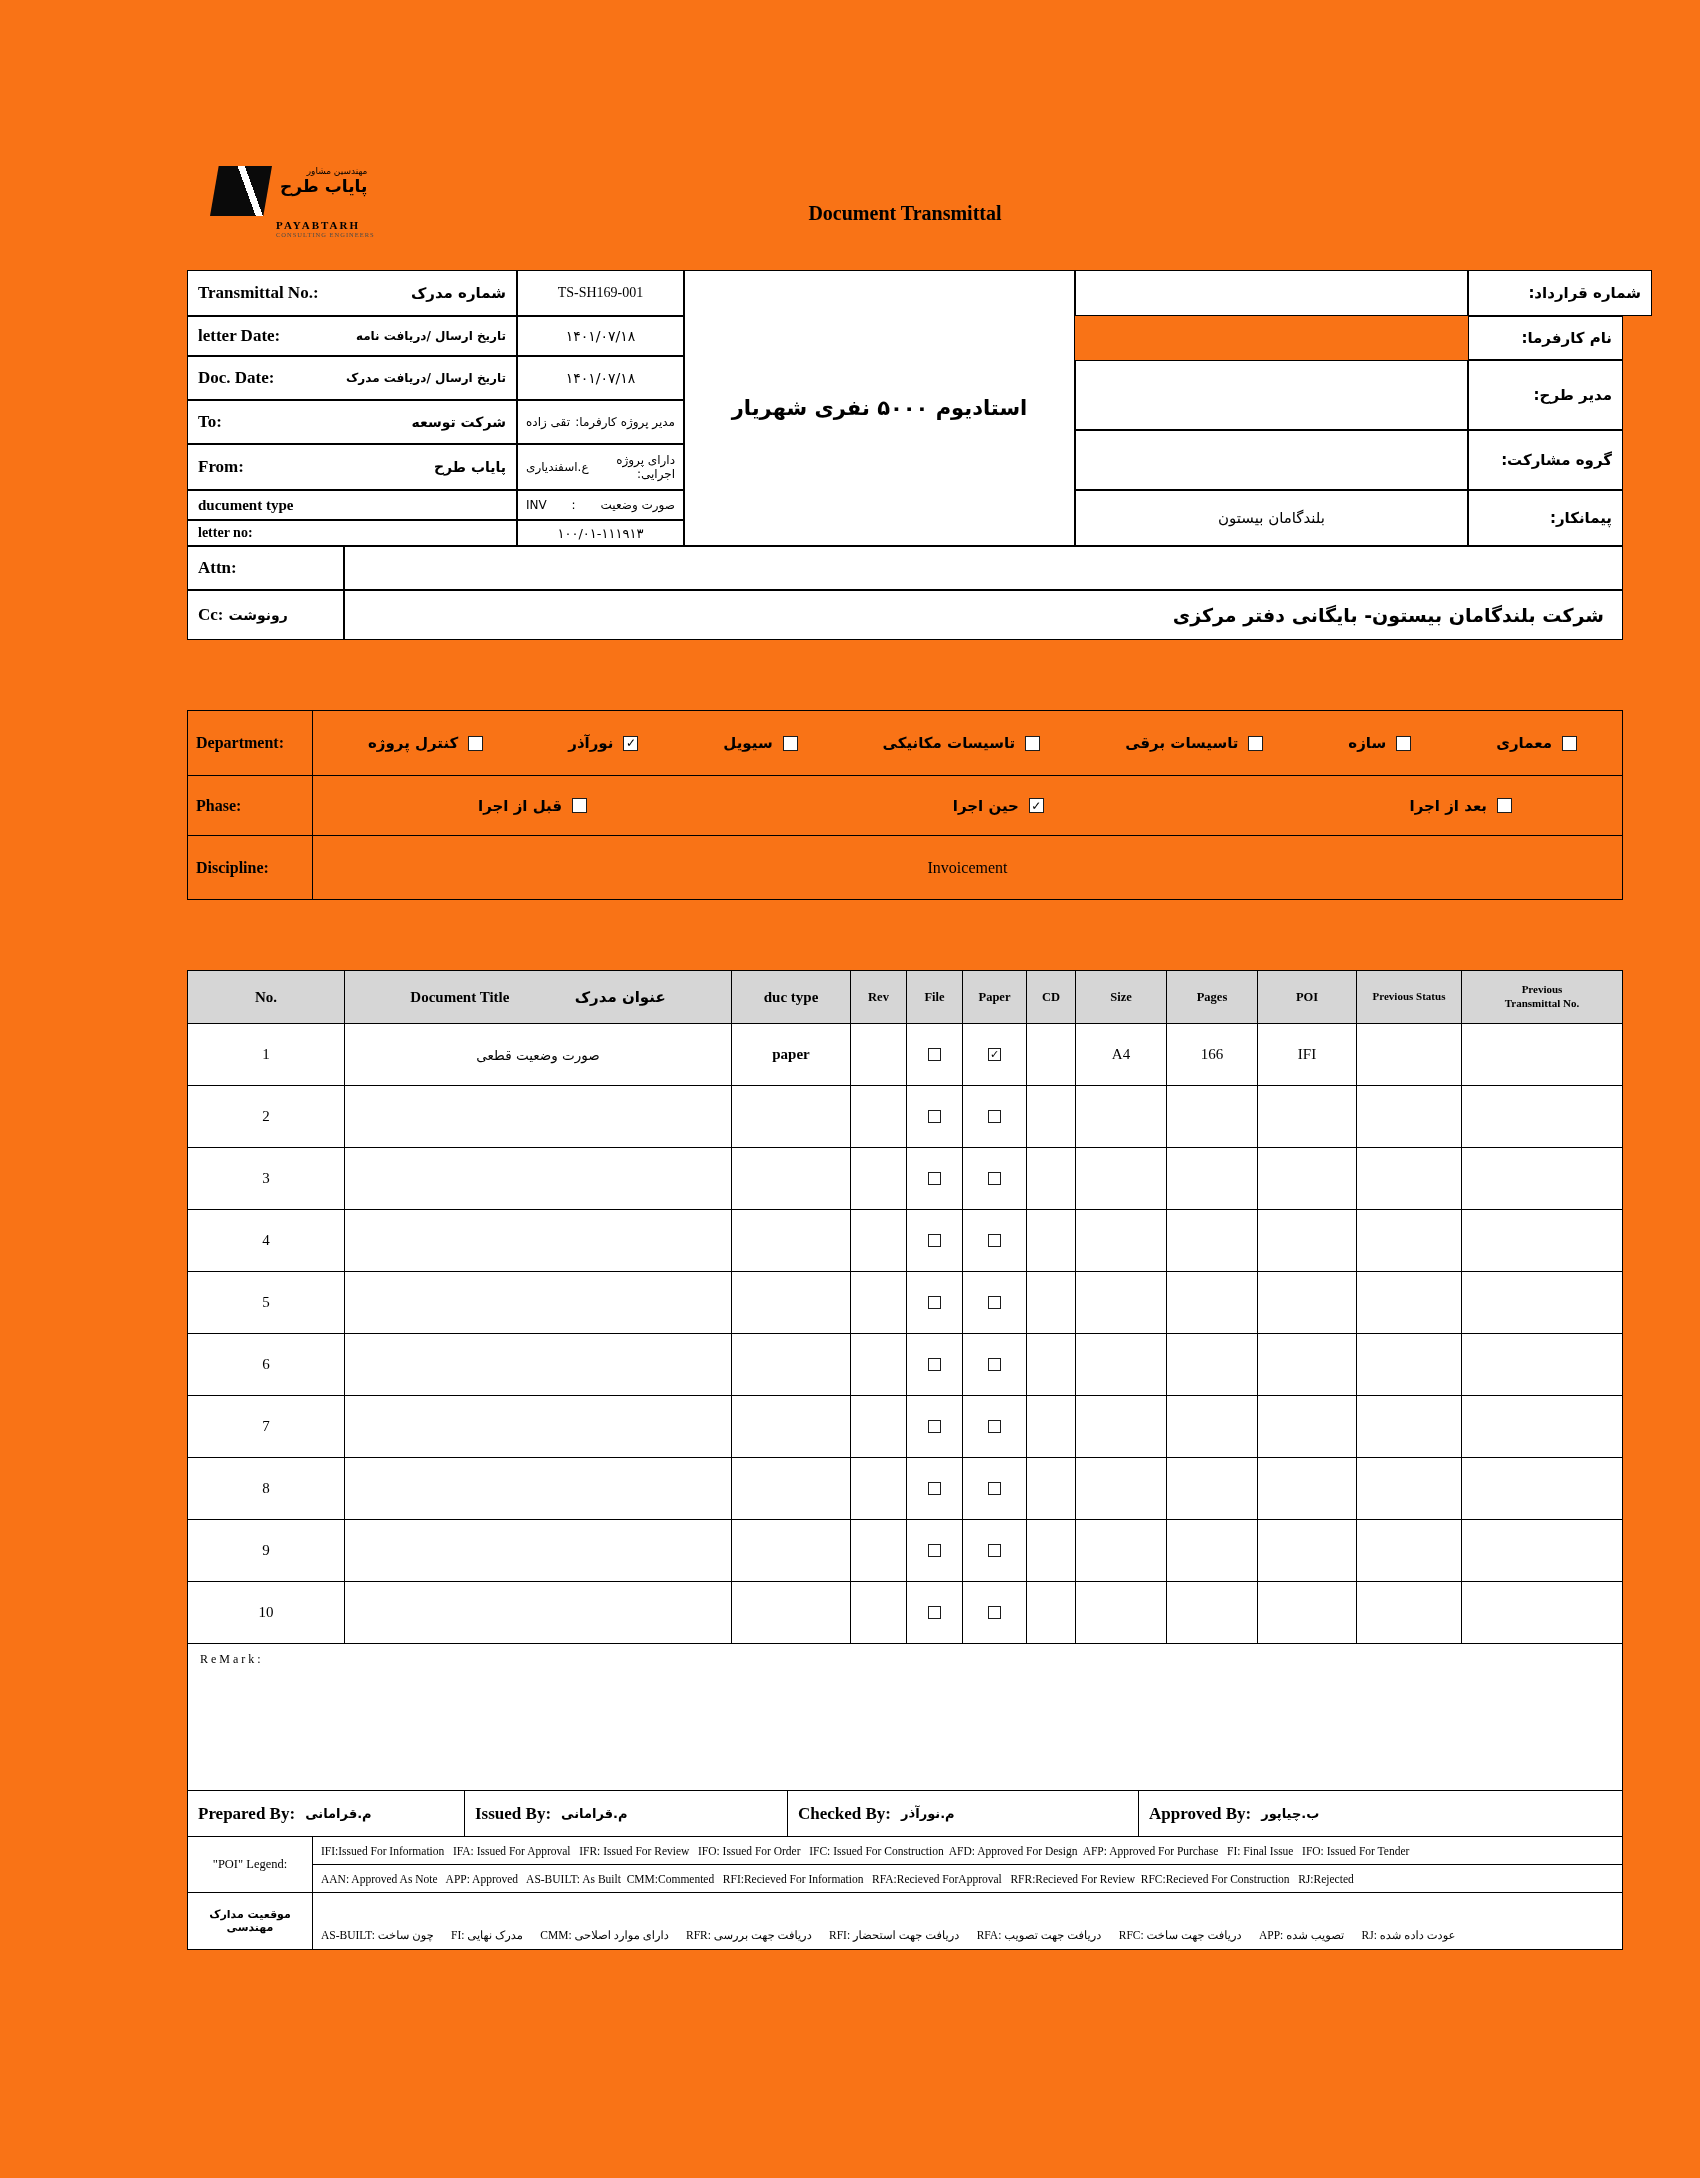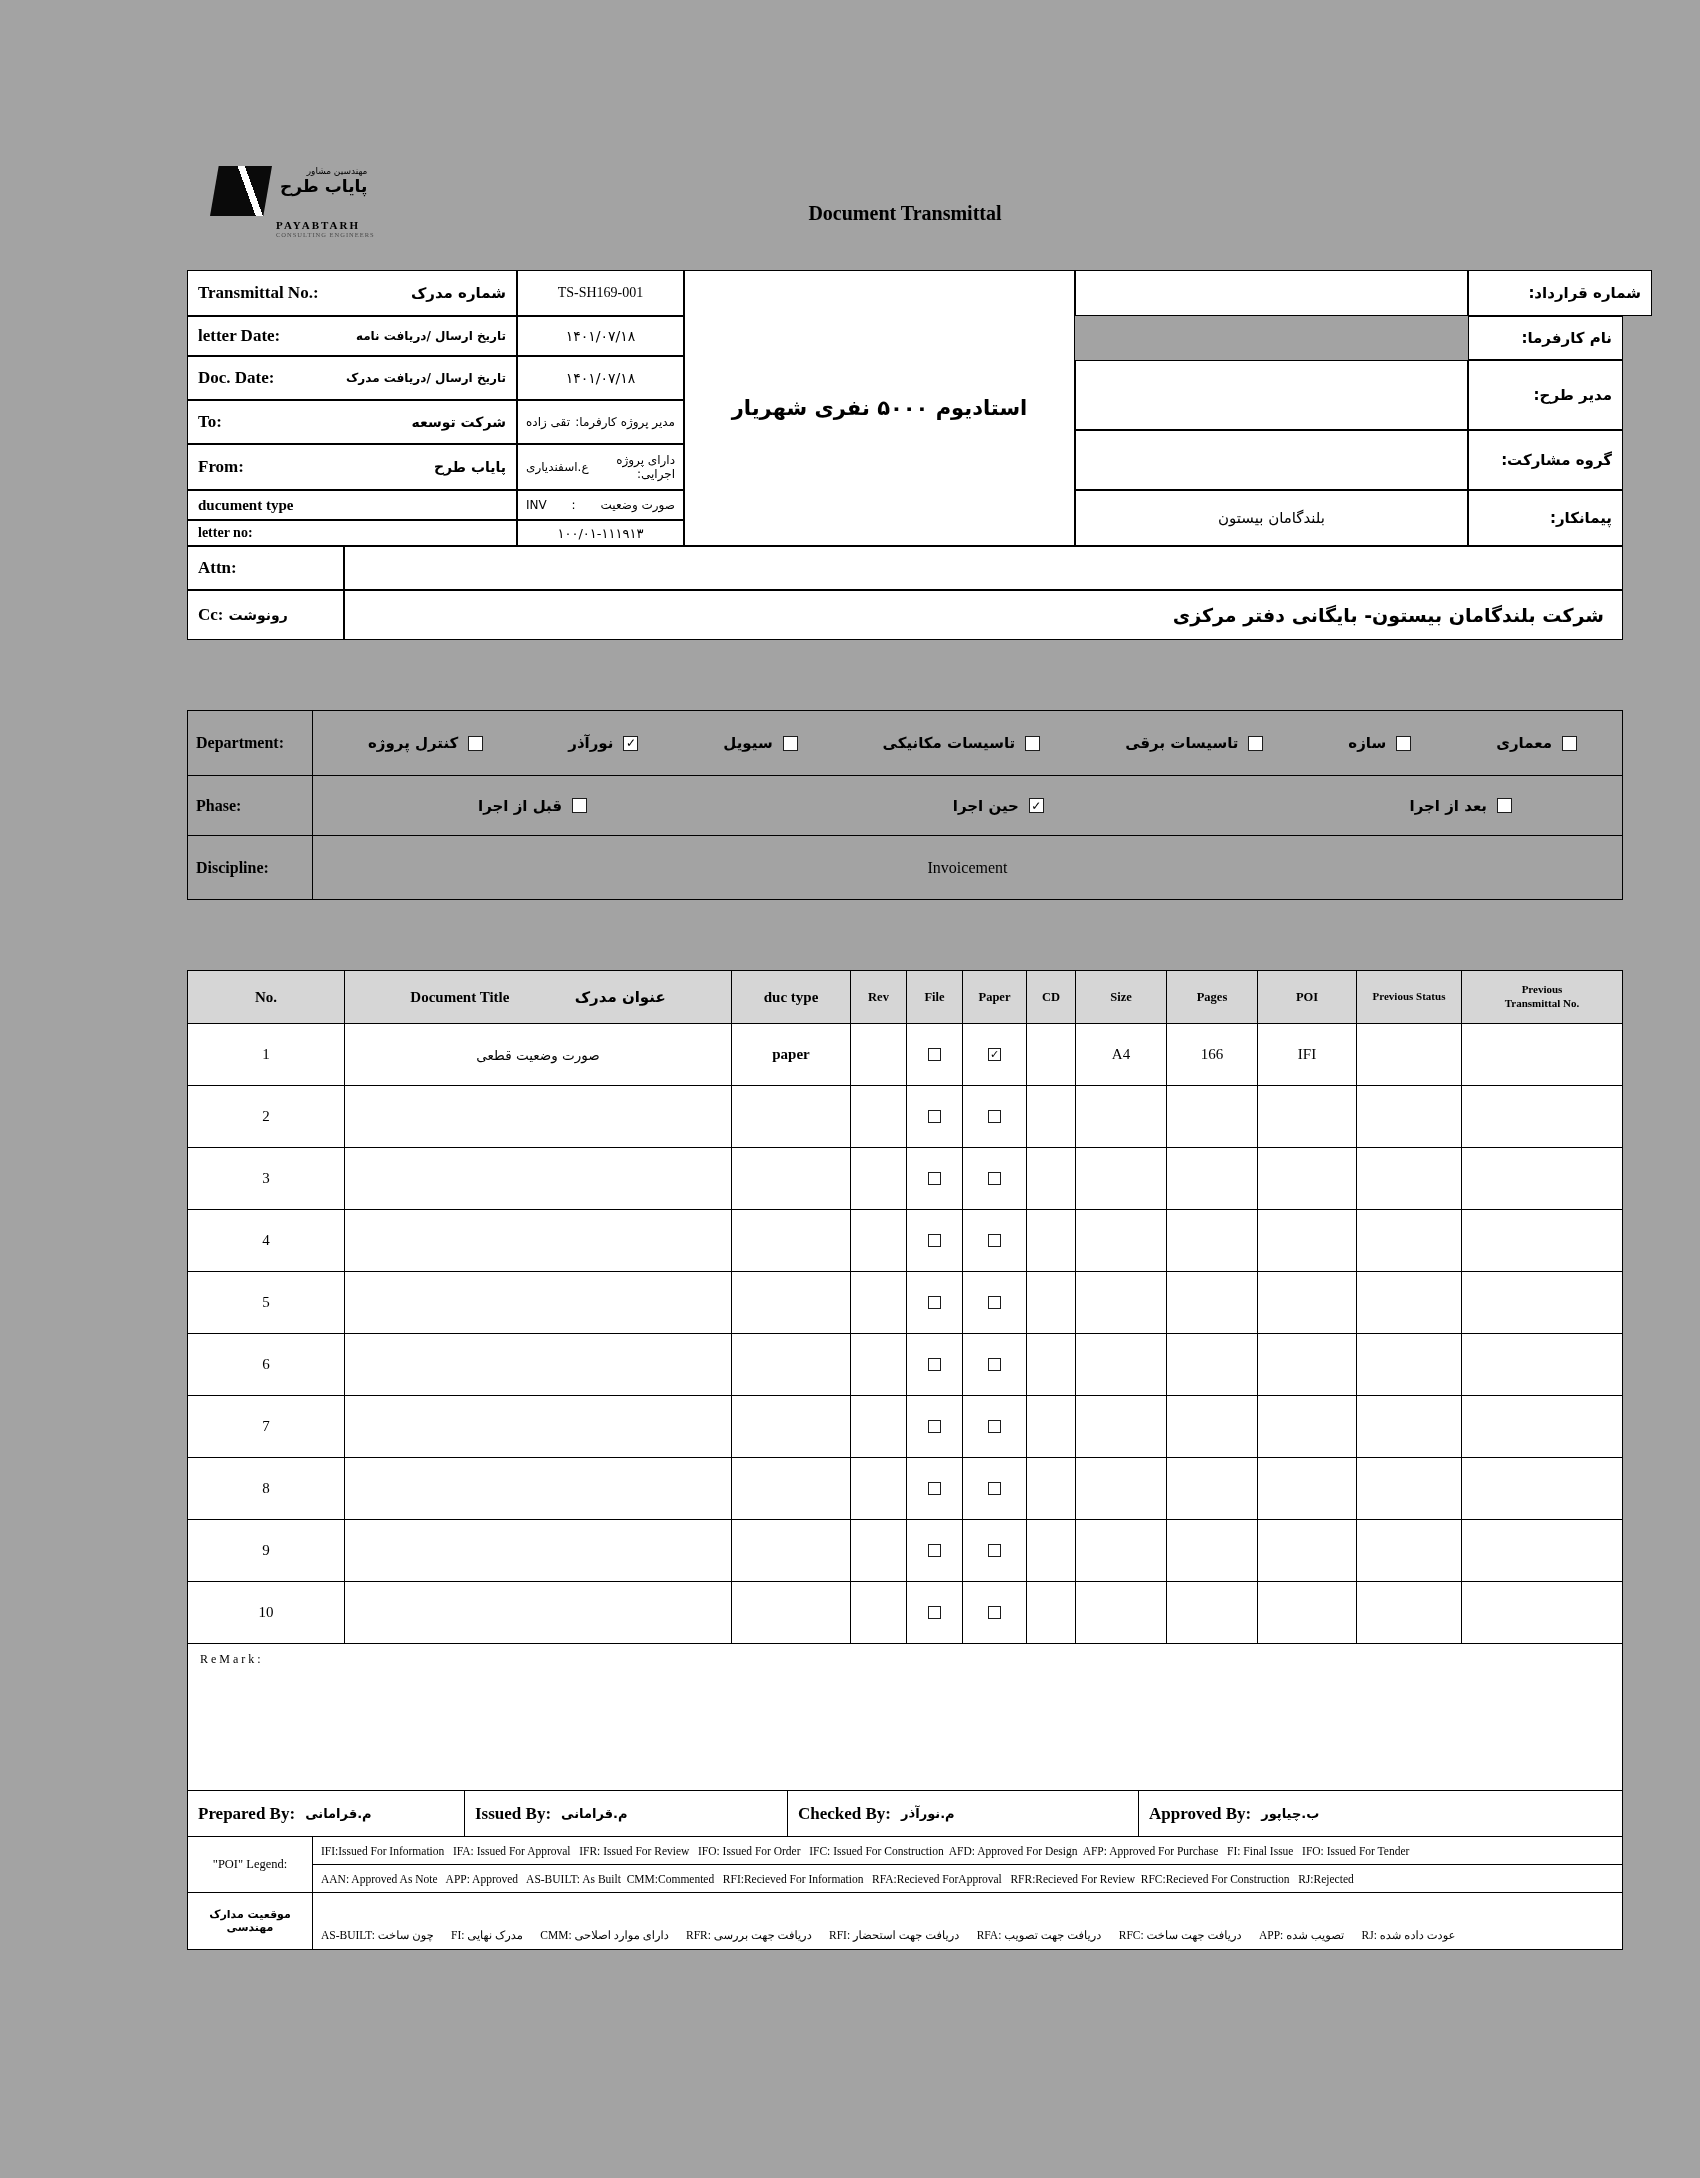--- a/index.html
+++ b/index.html
@@ -1,17 +1,17 @@
 <!DOCTYPE html>
 <html><head>
 <meta charset="utf-8">
 <style>
   *{margin:0;padding:0;box-sizing:border-box}
   html,body{background:#fff}
-  .page{position:relative;width:1700px;height:2178px;background:#a3a3a3;color:#000;
+  .page{position:relative;width:1700px;height:2178px;background:#f97316;color:#000;
         font-family:"Liberation Serif","DejaVu Serif",serif;overflow:hidden}
   .abs{position:absolute}
   .b{font-weight:bold}.f12{font-size:12px}.f13{font-size:13px}.f14{font-size:14px}
   .f15{font-size:15px}.f17{font-size:17px}.f21{font-size:21px}
   .fa{font-family:"DejaVu Sans","Liberation Sans",sans-serif}
 
   
   .brand{left:210px;top:166px;width:240px}
   .brand-top{display:flex;align-items:flex-start;gap:8px}
   .logo-mark{width:62px;height:50px;background:linear-gradient(70deg,#0a0a0a 0 57%,#fff 57% 66%,#0a0a0a 66% 100%);

